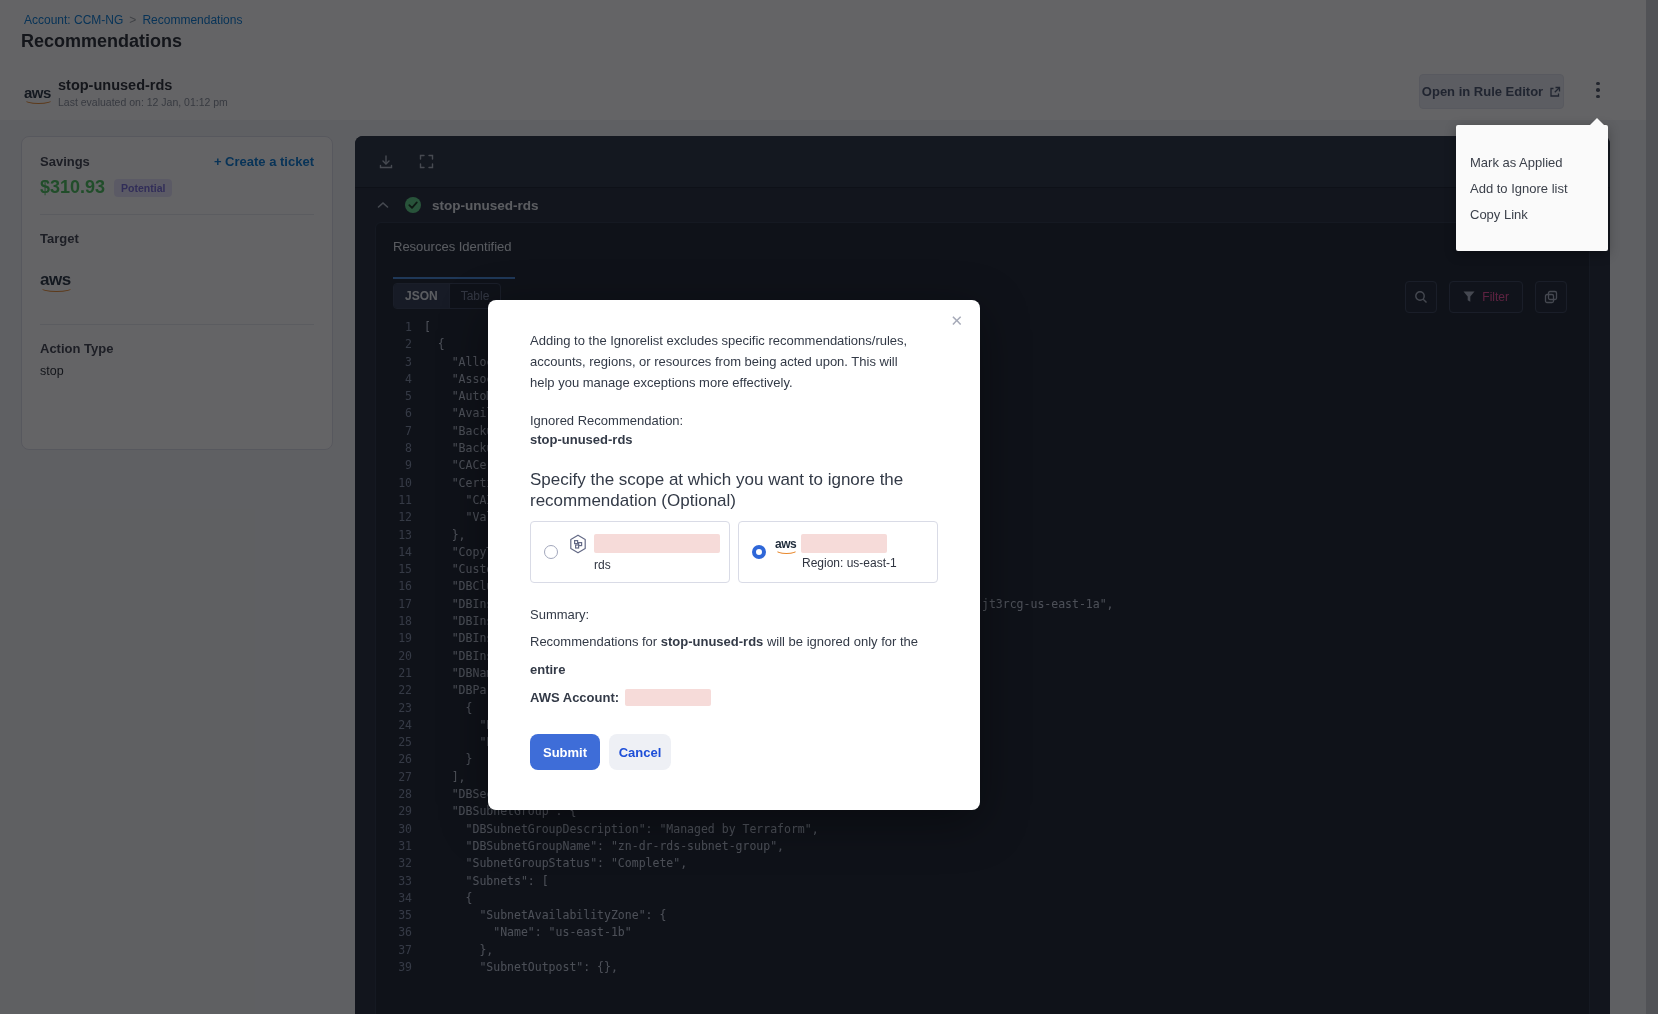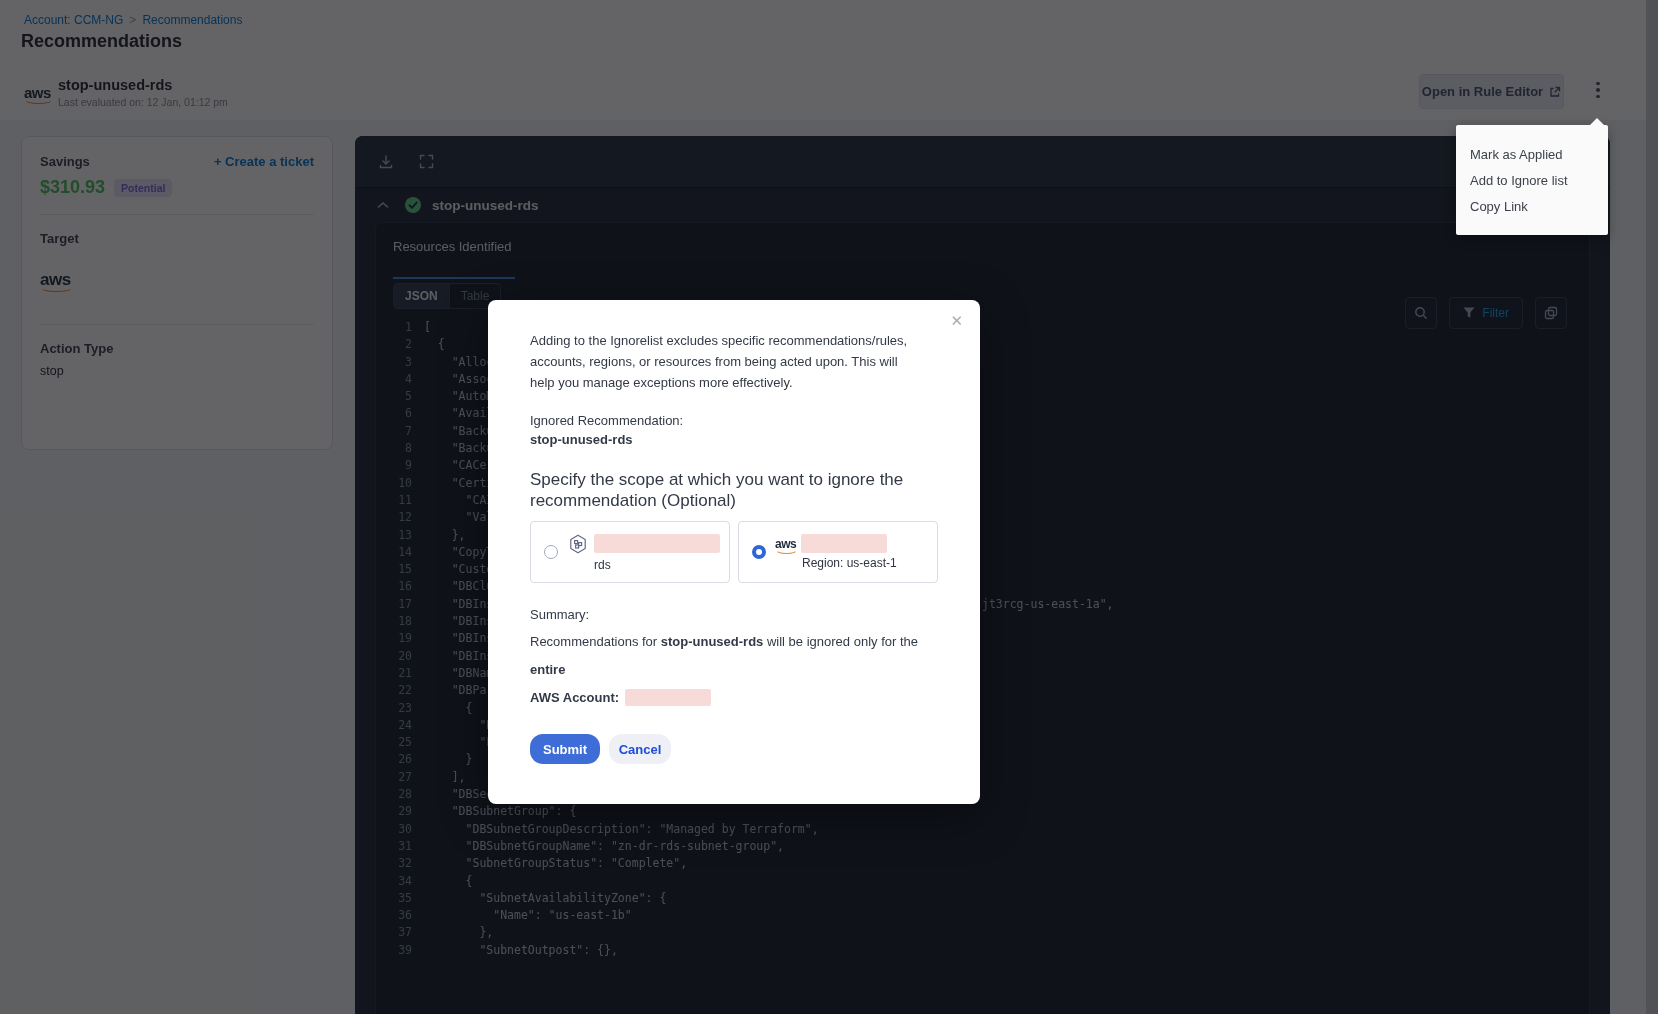--- a/index.html
+++ b/index.html
@@ -41,35 +41,35 @@
   .icon-btn{width:22px;height:22px;display:flex;align-items:center;justify-content:center;cursor:pointer;}
   .dp-row2{position:absolute;left:0;top:52px;width:100%;height:34px;display:flex;align-items:center;gap:10px;padding-left:17px;box-sizing:border-box;}
   .dp-title{font-size:13.5px;font-weight:bold;color:#e7eaf0;}
   .inner-card{position:absolute;left:20px;top:86px;width:1215px;height:800px;background:#141d2b;border:1px solid #243043;border-radius:6px;box-sizing:border-box;}
   .res-tab{position:absolute;left:17px;top:16px;font-size:13px;color:#dfe5ee;padding-bottom:23px;border-bottom:2px solid #4285d9;cursor:pointer;width:122px;text-align:left;}
   .seg{position:absolute;left:17px;top:60px;display:flex;border:1px solid #323e56;border-radius:4px;overflow:hidden;font-size:12px;cursor:pointer;}
   .seg span{padding:5px 11px;}
   .seg .on{background:#2b374e;color:#e7ebf2;font-weight:bold;}
   .seg .off{color:#76819a;border-left:1px solid #323e56;}
   .ctl-right{position:absolute;right:22px;top:58px;display:flex;gap:12px;align-items:center;}
-  .dk-btn{border:1px solid #323e56;border-radius:4px;background:rgba(255,255,255,0.02);color:#0ea5e9;display:flex;align-items:center;justify-content:center;gap:7px;cursor:pointer;margin-top:16px;}
+  .dk-btn{border:1px solid #323e56;border-radius:4px;background:rgba(255,255,255,0.02);color:#ec4899;display:flex;align-items:center;justify-content:center;gap:7px;cursor:pointer;}
   .dk-sq{width:30px;height:30px;}
   .dk-filter{height:30px;padding:0 13px;font-size:12px;}
   #code{position:absolute;left:0;top:96px;width:100%;font-family:"DejaVu Sans Mono",monospace;font-size:11.5px;}
   .crow{position:relative;line-height:17.3px;white-space:pre;display:flex;}
   .ln{display:inline-block;width:28px;margin-left:8px;text-align:right;color:#7e8aa5;flex:none;}
   .ct{margin-left:12px;color:#bcc5d6;}
   .frag{position:absolute;left:606px;top:0;color:#bcc5d6;}
   .scrollstrip{left:1646px;top:0;width:12px;height:1014px;background:#c9ccd2;}
 
   
   .overlay{left:0;top:0;width:1658px;height:1014px;background:rgba(12,13,15,0.64);z-index:10;}
 
   
-  .dropdown{left:1456px;top:125px;width:152px;background:#fafafa;border-radius:2px;box-shadow:0 3px 12px rgba(0,0,0,0.3);z-index:20;padding:16px 0;}
+  .dropdown{left:1456px;top:125px;width:152px;background:#fafafa;border-radius:2px;box-shadow:0 3px 12px rgba(0,0,0,0.3);z-index:20;padding:24px 0;}
   .dropdown::before{content:"";position:absolute;top:-7px;left:134px;border-left:7px solid transparent;border-right:7px solid transparent;border-bottom:7px solid #fafafa;}
   .menu-item{font-size:13px;color:#3c414b;padding:5.5px 14px;cursor:pointer;}
 
   
   .modal{left:488px;top:300px;width:492px;background:#fff;border-radius:8px;box-shadow:0 12px 48px rgba(0,0,0,0.38);z-index:30;box-sizing:border-box;padding:30px 42px 40px 42px;color:#333a47;}
   .modal-close{position:absolute;top:13px;right:17px;font-size:15px;color:#a6aab8;cursor:pointer;line-height:1;}
   .m-title-row{display:flex;align-items:center;gap:10px;margin-bottom:20px;}
   .m-title{font-size:19px;font-weight:bold;color:#21242c;}
   .m-desc{font-size:13px;line-height:21px;width:392px;margin:0 0 20px 0;}
   .m-ignored-lbl{font-size:13px;margin-bottom:4px;}
@@ -82,21 +82,21 @@
   .scope-top{display:flex;align-items:center;gap:5px;}
   .redact{background:#f6dbd9;border-radius:2px;display:inline-block;}
   .r-box{width:126px;height:19px;}
   .r-box2{width:86px;height:19px;}
   .scope-label{font-size:12px;color:#2f3440;margin:3px 0 0 27px;}
   .m-aws{font-size:12px;}
   .m-summary-lbl{font-size:13px;margin-bottom:6px;}
   .m-summary{font-size:13px;line-height:28px;margin:0 0 22px 0;}
   .r-inline{width:86px;height:17px;vertical-align:-4px;margin-left:6px;}
   .m-btns{display:flex;gap:9px;}
-  .btn{height:30px;border-radius:13px;font-size:13px;font-weight:bold;display:flex;align-items:center;justify-content:center;cursor:pointer;box-sizing:border-box;}
+  .btn{height:36px;border-radius:8px;font-size:13px;font-weight:bold;display:flex;align-items:center;justify-content:center;cursor:pointer;box-sizing:border-box;}
   .btn-primary{width:70px;background:#3e6dd8;color:#fff;}
   .btn-secondary{width:62px;background:#eef0f5;color:#1d4ed8;}
   svg{display:block;}
 </style>
 </head>
 <body>
 
 <div class="stage">
 
   <div class="abs topbar"></div>
@@ -224,20 +224,21 @@
           <div class="crow"><span class="ln">23</span><span class="ct">      {</span></div>
           <div class="crow"><span class="ln">24</span><span class="ct">        "DBP</span></div>
           <div class="crow"><span class="ln">25</span><span class="ct">        "Par</span></div>
           <div class="crow"><span class="ln">26</span><span class="ct">      }</span></div>
           <div class="crow"><span class="ln">27</span><span class="ct">    ],</span></div>
           <div class="crow"><span class="ln">28</span><span class="ct">    "DBSecurityGroups": [],</span></div>
           <div class="crow"><span class="ln">29</span><span class="ct">    "DBSubnetGroup": {</span></div>
           <div class="crow"><span class="ln">30</span><span class="ct">      "DBSubnetGroupDescription": "Managed by Terraform",</span></div>
           <div class="crow"><span class="ln">31</span><span class="ct">      "DBSubnetGroupName": "zn-dr-rds-subnet-group",</span></div>
           <div class="crow"><span class="ln">32</span><span class="ct">      "SubnetGroupStatus": "Complete",</span></div>
+          <div class="crow"><span class="ln">33</span><span class="ct">      "Subnets": [</span></div>
           <div class="crow"><span class="ln">34</span><span class="ct">      {</span></div>
           <div class="crow"><span class="ln">35</span><span class="ct">        "SubnetAvailabilityZone": {</span></div>
           <div class="crow"><span class="ln">36</span><span class="ct">          "Name": "us-east-1b"</span></div>
           <div class="crow"><span class="ln">37</span><span class="ct">        },</span></div>
           <div class="crow"><span class="ln">39</span><span class="ct">        "SubnetOutpost": {},</span></div>
         </div>
     </div>
   </div>
 
   <div class="abs scrollstrip"></div>

